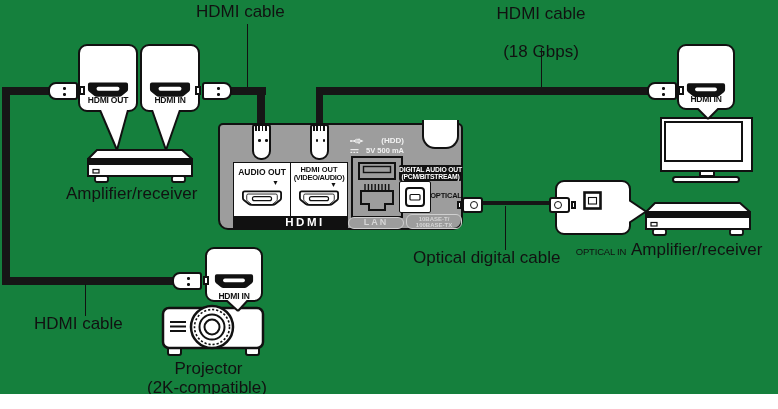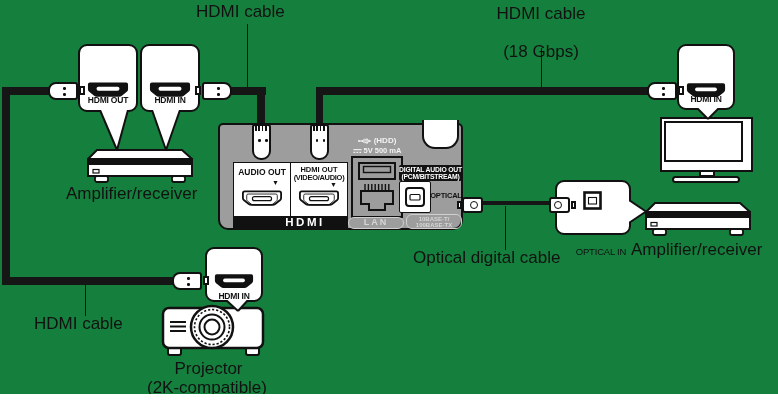--- a/index.html
+++ b/index.html
@@ -19,21 +19,21 @@
 
   
   #panel { position:absolute; left:218px; top:123px; width:245px; height:107px; background:#9d9d9d; border:2.5px solid #111; border-radius:5px 5px 10px 10px; z-index:1; }
   .pwhite { position:absolute; background:#fff; border:1.5px solid #111; z-index:2; }
   .ptxt { position:absolute; text-align:center; font-weight:700; color:#111; z-index:3; }
   .tri { position:absolute; font-size:7px; color:#111; z-index:3; }
   #notch { position:absolute; left:422px; top:120px; width:37px; height:29px; background:#fff; border:2.5px solid #111; border-top:none; border-radius:0 0 13px 13px; z-index:2; }
   #hdmiband { position:absolute; left:233px; top:216px; width:115px; height:13px; background:#111; z-index:3; display:flex; align-items:center; justify-content:center;padding-left:29px; }
   #hdmiband span { color:#fff; font-size:11.5px; font-weight:800; letter-spacing:2.5px; line-height:1; }
   .graybox { position:absolute; border:2px solid #111; z-index:2; }
-  .wlabel { position:absolute; color:#f2f2f2; font-weight:700; z-index:3; display:flex; align-items:center; justify-content:center; gap:2px; }
+  .wlabel { position:absolute; color:#f2f2f2; font-weight:700; z-index:3; display:flex; align-items:center; justify-content:space-between; gap:2px; }
   .ghost { position:absolute; border:1.5px solid #cfcfcf; border-radius:6px; color:#d6d6d6; font-weight:700; text-align:center; z-index:3; }
   #dalabel { position:absolute; left:399px; top:165px; width:63px; height:16px; background:#111; border-radius:2px; color:#fff; text-align:center; font-size:6.8px; font-weight:700; line-height:7.4px; padding-top:1px; letter-spacing:-0.2px; z-index:3; }
 
   
   .plug-h { position:absolute; width:30px; height:18px; background:#fff; border:2.5px solid #111; z-index:6; }
   .plug-h.pr { border-radius:8px 3px 3px 8px; }
   .plug-h.pl { border-radius:3px 8px 8px 3px; }
   .plug-h .tip { position:absolute; width:6px; height:9px; background:#fff; border:2.5px solid #111; top:2px; }
   .plug-h.pr .tip { right:-9px; }
   .plug-h.pl .tip { left:-9px; }

